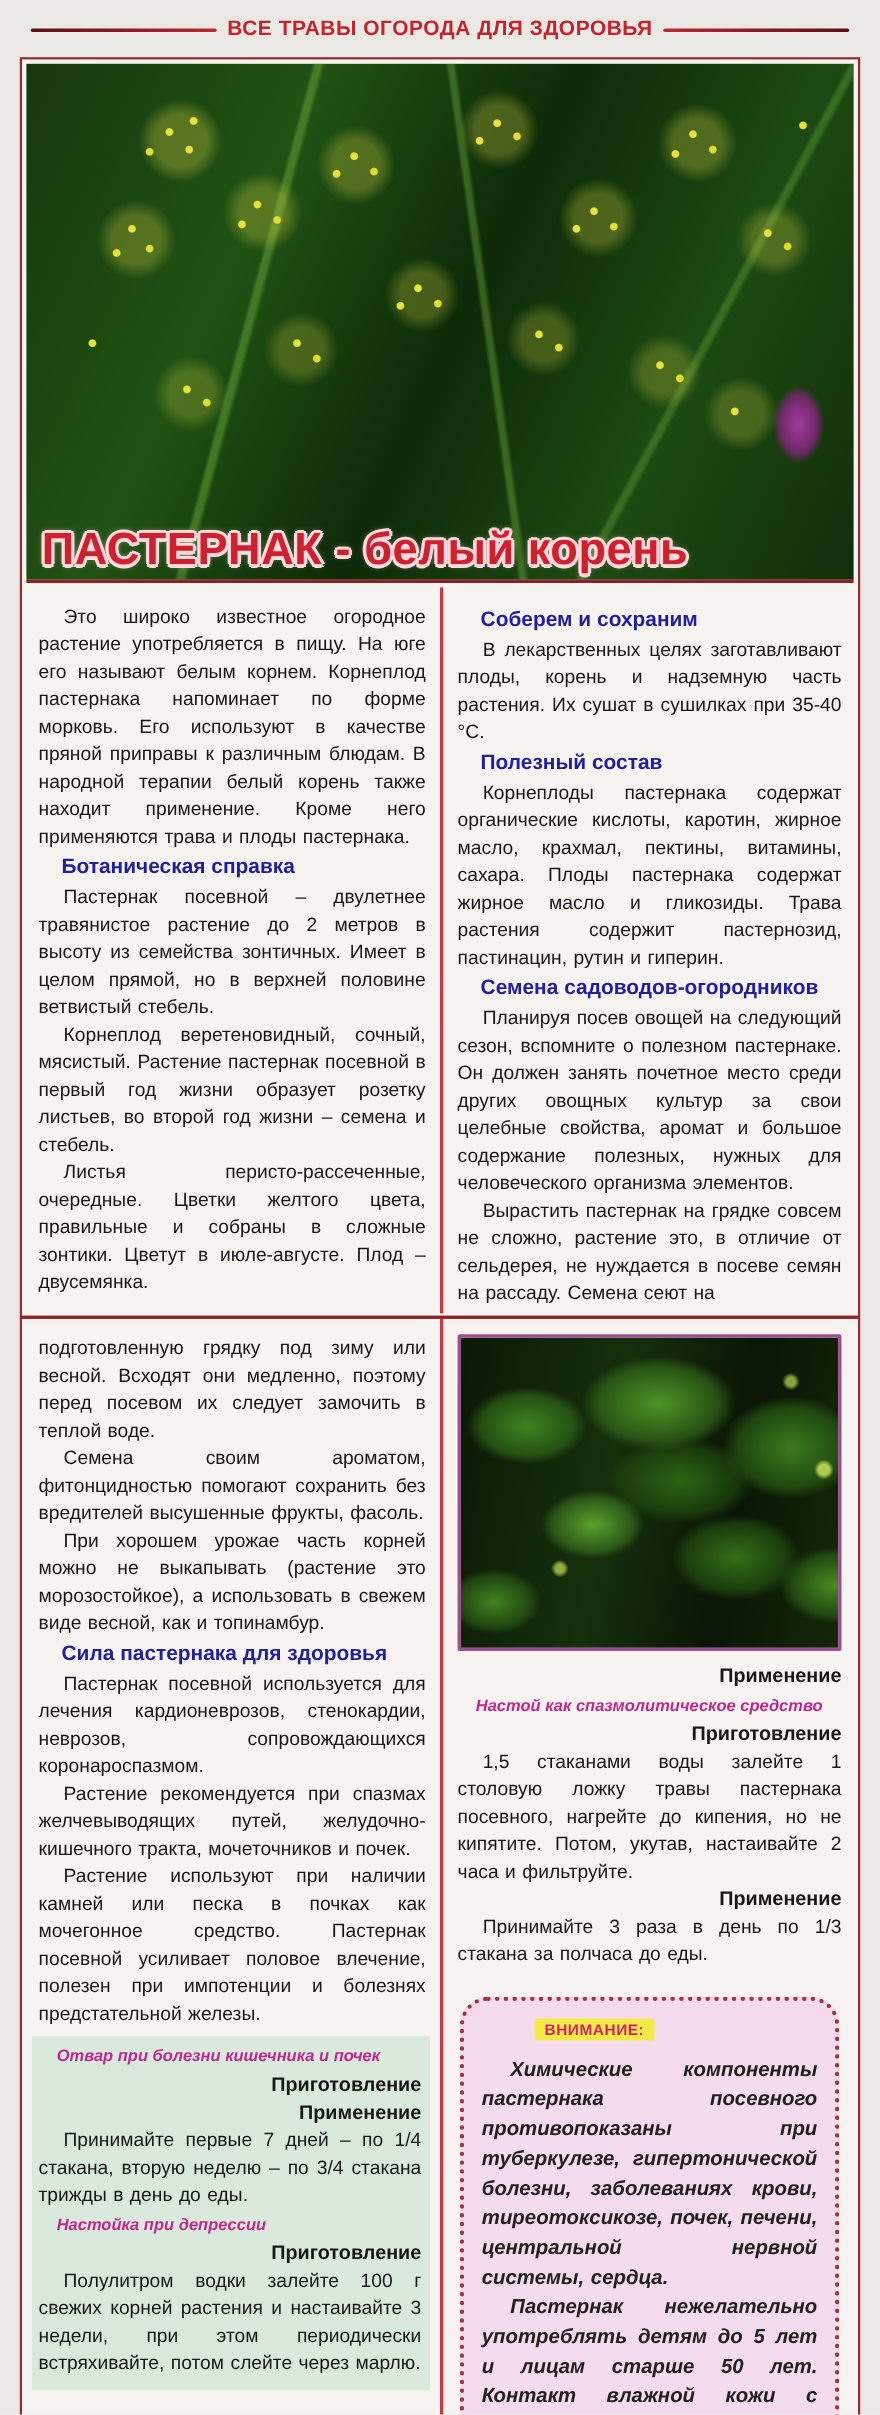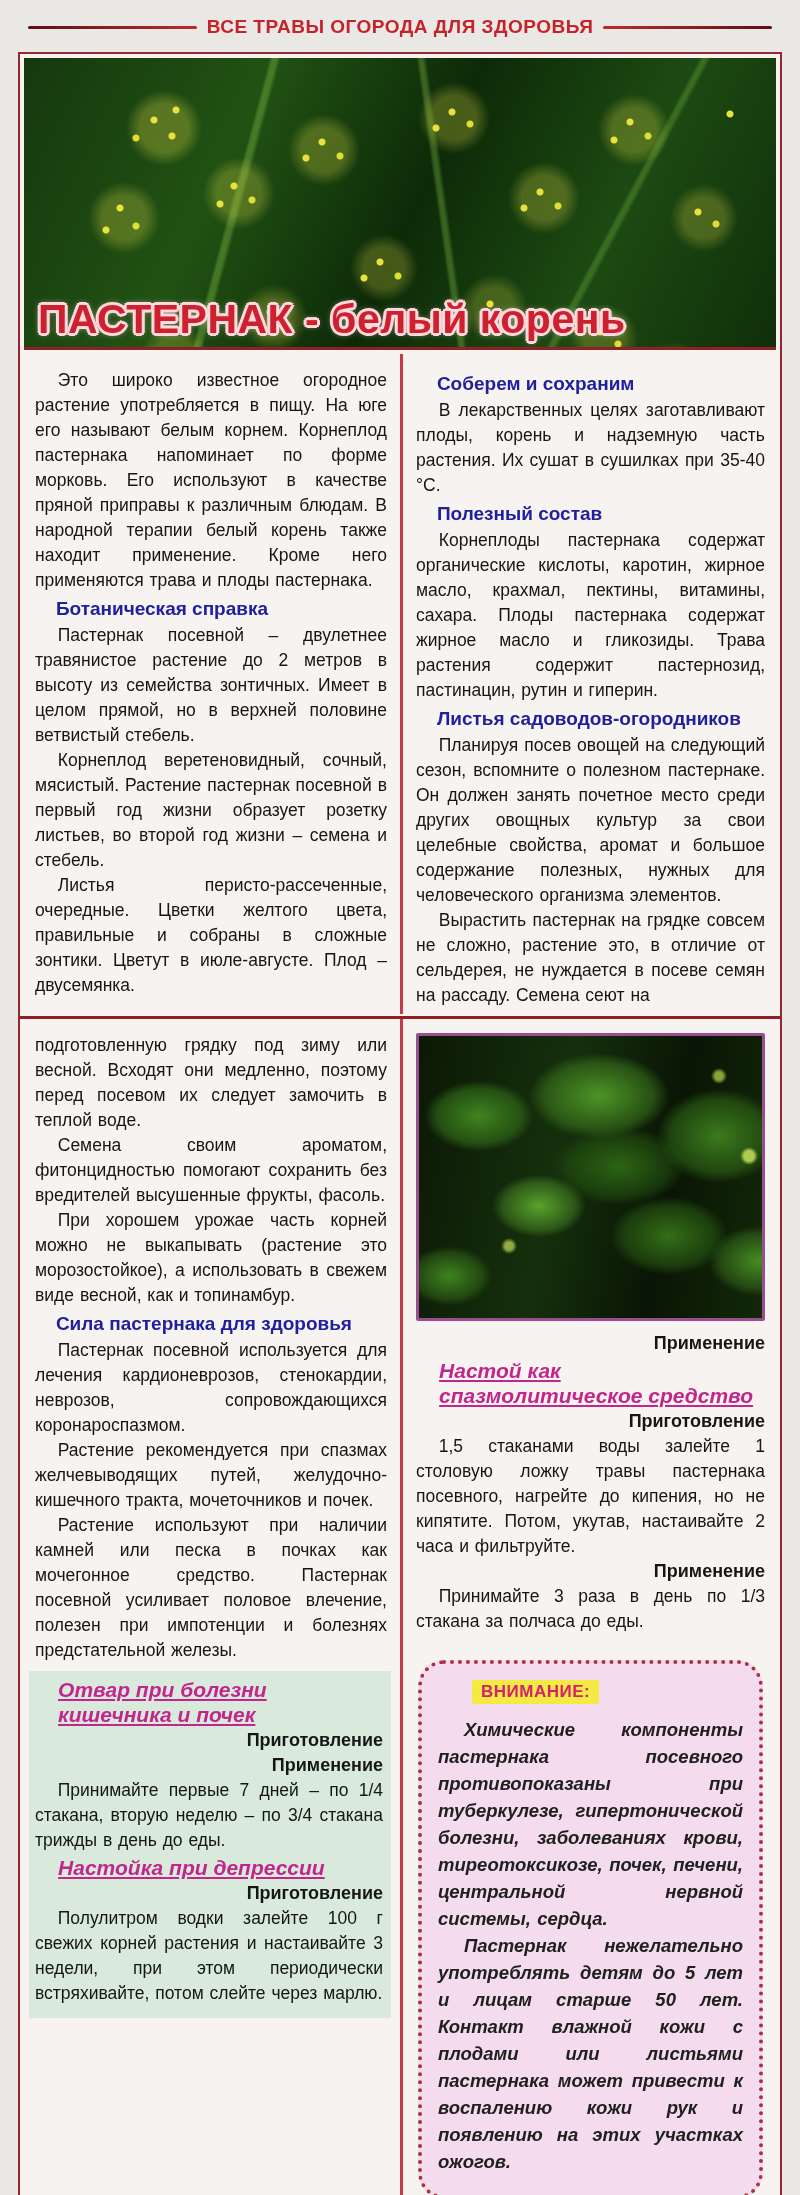--- a/index.html
+++ b/index.html
@@ -20,21 +20,21 @@
   }
   
   .card {
     margin:6px 18px 0 18px; height:2160px;
     background:#f7f3f0;
     border:2px solid #97282f;
     overflow:hidden;
   }
   
   .photo1 {
-    position:relative; margin:4px; height:292px;
+    position:relative; margin:4px; height:472px;
     border-bottom:3px solid #8e2026;
     background-image:
       radial-gradient(circle at 130px 62px,#e8e23c 0 3px,transparent 4px),
       radial-gradient(circle at 148px 78px,#e8e23c 0 3px,transparent 4px),
       radial-gradient(circle at 112px 80px,#dede34 0 3px,transparent 4px),
       radial-gradient(circle at 152px 52px,#e8e23c 0 3px,transparent 4px),
       radial-gradient(circle at 96px 150px,#e8e23c 0 3px,transparent 4px),
       radial-gradient(circle at 112px 168px,#dede34 0 3px,transparent 4px),
       radial-gradient(circle at 82px 172px,#e8e23c 0 3px,transparent 4px),
       radial-gradient(circle at 210px 128px,#e8e23c 0 3px,transparent 4px),
@@ -107,22 +107,22 @@
   .body-p {
     font-size:17.5px; line-height:25px; text-align:justify;
     text-indent:1.3em; word-spacing:1px;
   }
   .body-p.no-indent { text-indent:0; }
   .blue-h {
     font-size:19px; line-height:25px; font-weight:800;
     color:#20209e; padding-left:1.1em; margin:3px 0 2px 0;
   }
   .magenta-h {
-    font-size:21px; line-height:25px; font-weight:800; font-style:italic;
-    color:#c2268d; padding-left:1.1em; margin:2px 0 1px 0;text-decoration:underline;
+    font-size:15px; line-height:25px; font-weight:800; font-style:italic;
+    color:#c2268d; padding-left:1.1em; margin:2px 0 1px 0;
   }
   .bold-label {
     font-size:18px; line-height:25px; font-weight:800; padding-left:1.1em;text-align:right;
   }
   .mint-block { background:#d9ead e0; } 
   .mint-block { background:#d9eadd; margin:8px -4px 0 -6px; padding:4px 8px 12px 6px; }
   
   .photo2 {
     height:288px; margin:0 0 10px 0;
     border:3px solid #9a4d8f; border-radius:2px;
@@ -141,22 +141,22 @@
       linear-gradient(100deg,#0c1806 0%,#15300c 40%,#0a1505 70%,#122808 100%);
   }
   
   .warning {
     position:relative; margin:26px 2px 0 2px;
     background:#f4dcee;
     border:4px dotted #a8323e; border-radius:26px;
     padding:16px 16px 20px 16px;
   }
   .warning .w-label {
-    display:inline-block; margin-left:34px; margin-bottom:12px;
-    font-size:17px; font-weight:800; letter-spacing:.5px;
+    display:inline-block; margin-left:48px; margin-bottom:12px;
+    font-size:14px; font-weight:800; letter-spacing:.5px;
     color:#d5206e; background:#f3ea43; padding:2px 9px;
     border-radius:3px;
   }
   .warning .w-p {
     font-size:18.5px; line-height:27px; font-weight:700; font-style:italic;
     text-align:justify; text-indent:1.4em; color:#20201e; word-spacing:1px;
   }
 </style>
 </head>
 <body>
@@ -179,21 +179,21 @@
       <div class="blue-h">Ботаническая справка</div>
       <p class="body-p">Пастернак посевной – двулетнее травянистое растение до 2 метров в высоту из семейства зонтичных. Имеет в целом прямой, но в верхней половине ветвистый стебель.</p>
       <p class="body-p">Корнеплод веретеновидный, сочный, мясистый. Растение пастернак посевной в первый год жизни образует розетку листьев, во второй год жизни – семена и стебель.</p>
       <p class="body-p">Листья перисто-рассеченные, очередные. Цветки желтого цвета, правильные и собраны в сложные зонтики. Цветут в июле-августе. Плод – двусемянка.</p>
     </div>
     <div class="col right-col">
       <div class="blue-h">Соберем и сохраним</div>
       <p class="body-p">В лекарственных целях заготавливают плоды, корень и надземную часть растения. Их сушат в сушилках при 35-40 °С.</p>
       <div class="blue-h">Полезный состав</div>
       <p class="body-p">Корнеплоды пастернака содержат органические кислоты, каротин, жирное масло, крахмал, пектины, витамины, сахара. Плоды пастернака содержат жирное масло и гликозиды. Трава растения содержит пастернозид, пастинацин, рутин и гиперин.</p>
-      <div class="blue-h">Листья садоводов-огородников</div>
+      <div class="blue-h">Семена садоводов-огородников</div>
       <p class="body-p">Планируя посев овощей на следующий сезон, вспомните о полезном пастернаке. Он должен занять почетное место среди других овощных культур за свои целебные свойства, аромат и большое содержание полезных, нужных для человеческого организма элементов.</p>
       <p class="body-p">Вырастить пастернак на грядке совсем не сложно, растение это, в отличие от сельдерея, не нуждается в посеве семян на рассаду. Семена сеют на</p>
     </div>
   </div>
 
   <div class="section-divider"></div>
 
   <div class="cols section2">
     <div class="col">
       <p class="body-p no-indent">подготовленную грядку под зиму или весной. Всходят они медленно, поэтому перед посевом их следует замочить в теплой воде.</p>

